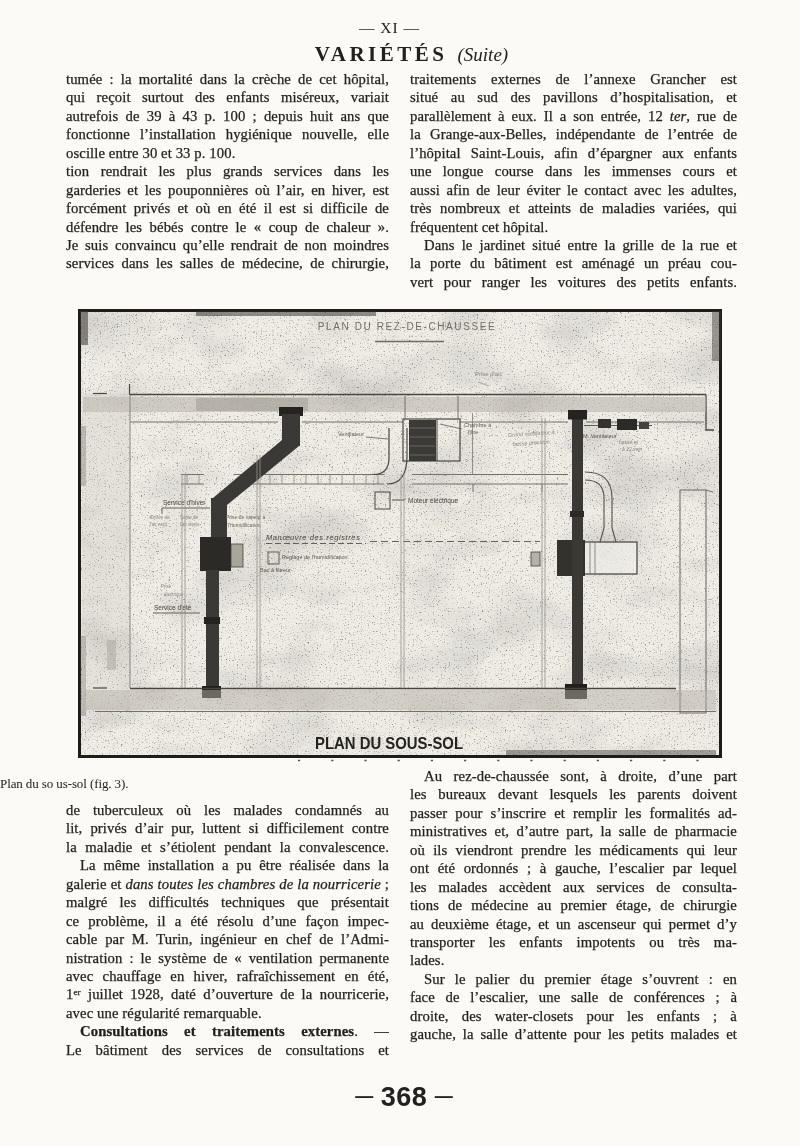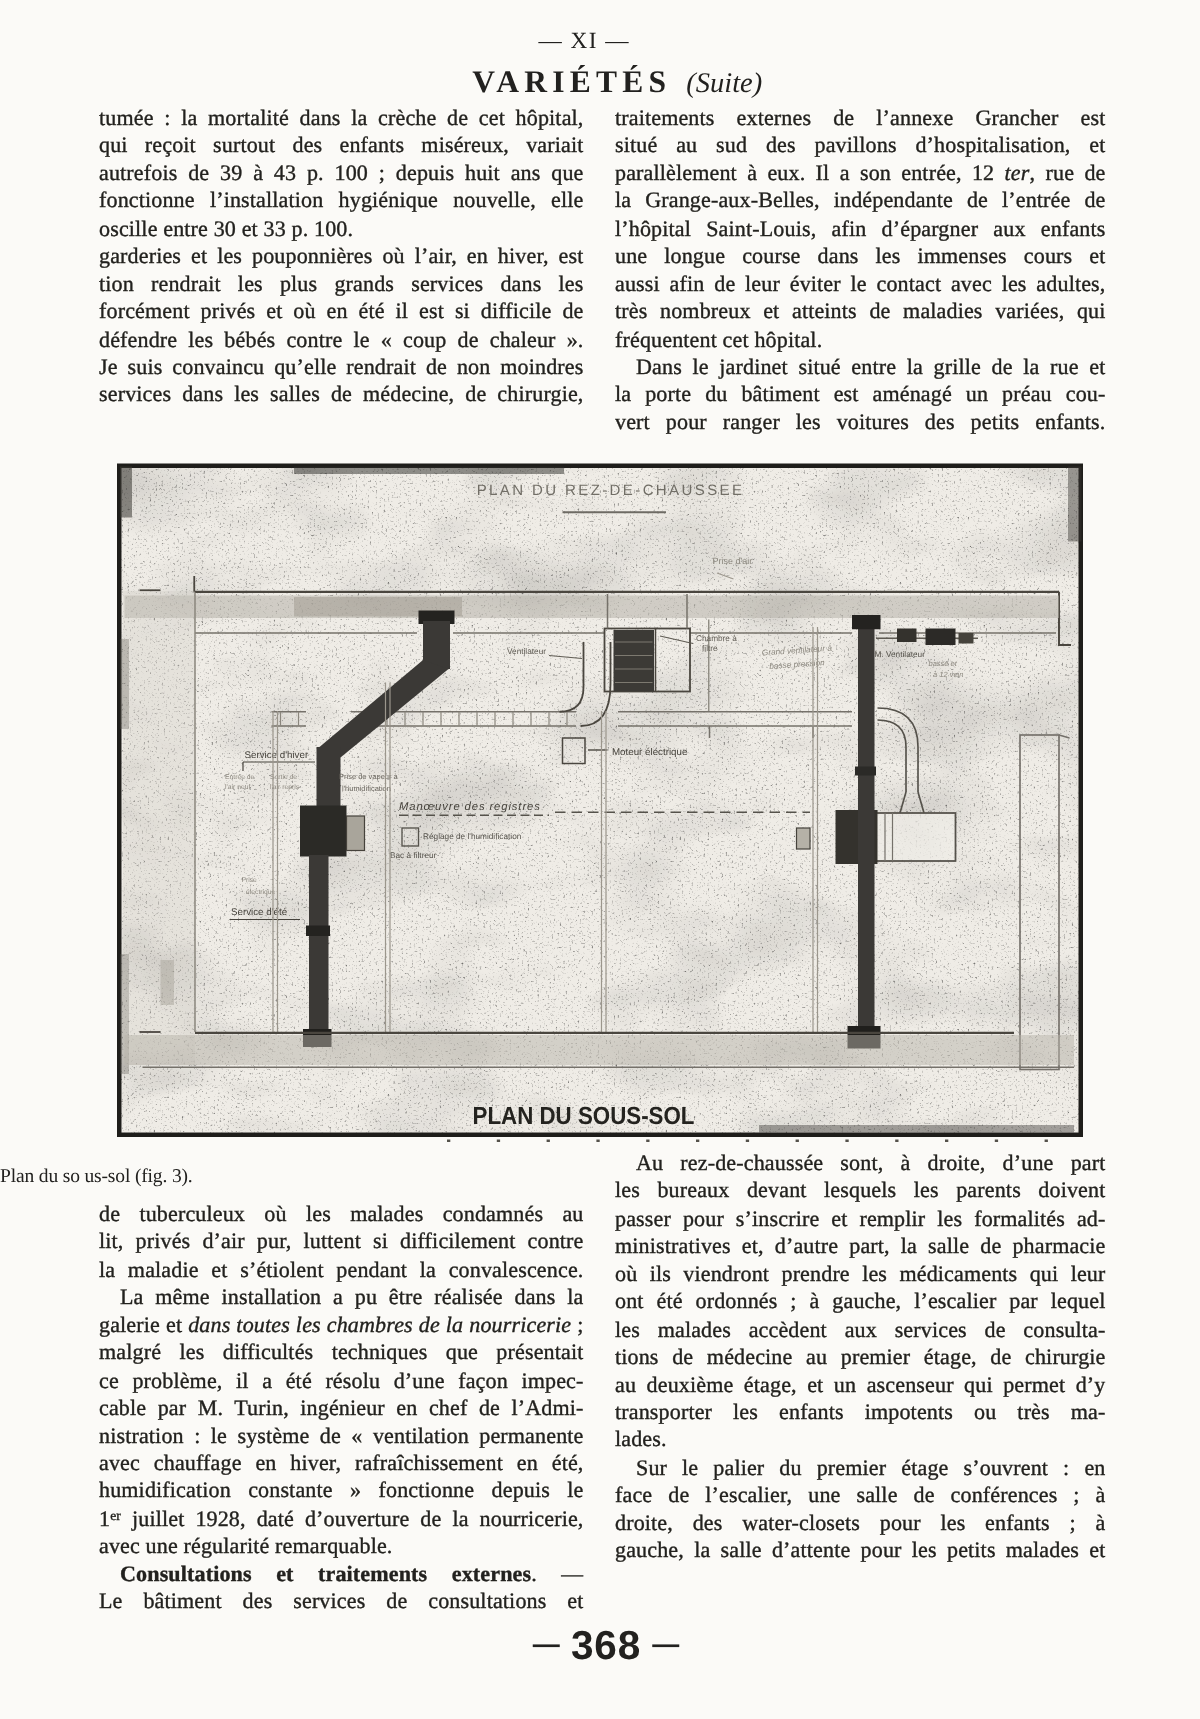--- a/index.html
+++ b/index.html
@@ -21,22 +21,22 @@
   <span style="font-weight:bold;letter-spacing:3.5px;margin-left:23px;">VARIÉTÉS</span>
   <span style="font-style:italic;font-size:19px;">&nbsp;(Suite)</span>
 </div>
 
 <div class="abs col" style="left:66px;top:70px;">
   <div class="ln">tumée&nbsp;: la mortalité dans la crèche de cet hôpital,</div>
   <div class="ln">qui reçoit surtout des enfants miséreux, variait</div>
   <div class="ln">autrefois de 39 à 43 p. 100&nbsp;; depuis huit ans que</div>
   <div class="ln">fonctionne l’installation hygiénique nouvelle, elle</div>
   <div class="ln end">oscille entre 30 et 33 p. 100.</div>
+  <div class="ln">tion rendrait les plus grands services dans les</div>
   <div class="ln">garderies et les pouponnières où l’air, en hiver, est</div>
-  <div class="ln">tion rendrait les plus grands services dans les</div>
   <div class="ln">forcément privés et où en été il est si difficile de</div>
   <div class="ln">défendre les bébés contre le «&nbsp;coup de chaleur&nbsp;».</div>
   <div class="ln">Je suis convaincu qu’elle rendrait de non moindres</div>
   <div class="ln">services dans les salles de médecine, de chirurgie,</div>
 </div>
 
 <div class="abs col" style="left:410px;top:70px;width:327px;">
   <div class="ln">traitements externes de l’annexe Grancher est</div>
   <div class="ln">situé au sud des pavillons d’hospitalisation, et</div>
   <div class="ln">parallèlement à eux. Il a son entrée, 12 <i>ter</i>, rue de</div>
@@ -220,21 +220,20 @@
   <div class="ln">de tuberculeux où les malades condamnés au</div>
   <div class="ln">lit, privés d’air pur, luttent si difficilement contre</div>
   <div class="ln">la maladie et s’étiolent pendant la convalescence.</div>
   <div class="ln ind">La même installation a pu être réalisée dans la</div>
   <div class="ln">galerie et <i>dans toutes les chambres de la nourricerie</i>&nbsp;;</div>
   <div class="ln">malgré les difficultés techniques que présentait</div>
   <div class="ln">ce problème, il a été résolu d’une façon impec-</div>
   <div class="ln">cable par M. Turin, ingénieur en chef de l’Admi-</div>
   <div class="ln">nistration&nbsp;: le système de «&nbsp;ventilation permanente</div>
   <div class="ln">avec chauffage en hiver, rafraîchissement en été,</div>
-  <div class="ln">humidification constante&nbsp;» fonctionne depuis le</div>
   <div class="ln">1<sup style="font-size:9px;position:relative;top:0;vertical-align:4px;line-height:0;">er</sup> juillet 1928, daté d’ouverture de la nourricerie,</div>
   <div class="ln end">avec une régularité remarquable.</div>
   <div class="ln ind"><b>Consultations et traitements externes</b>. —</div>
   <div class="ln">Le bâtiment des services de consultations et</div>
 </div>
 
 <div class="abs col" style="left:410px;top:767px;width:327px;">
   <div class="ln ind">Au rez-de-chaussée sont, à droite, d’une part</div>
   <div class="ln">les bureaux devant lesquels les parents doivent</div>
   <div class="ln">passer pour s’inscrire et remplir les formalités ad-</div>

